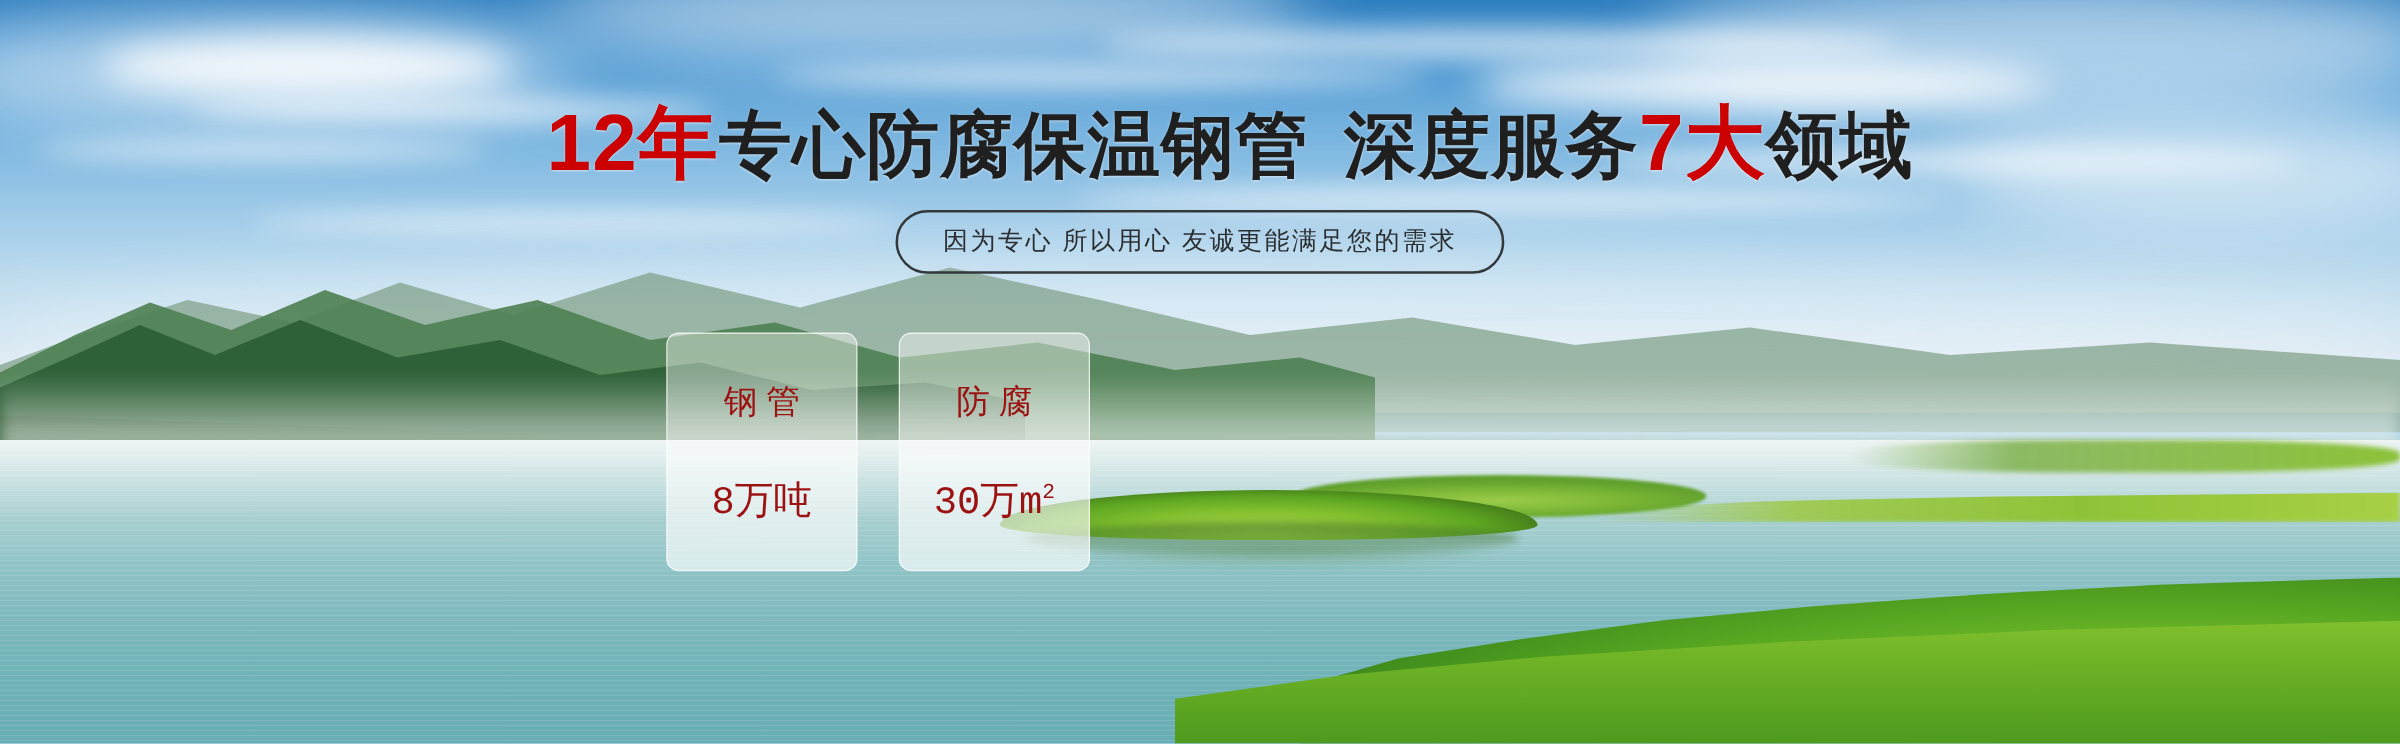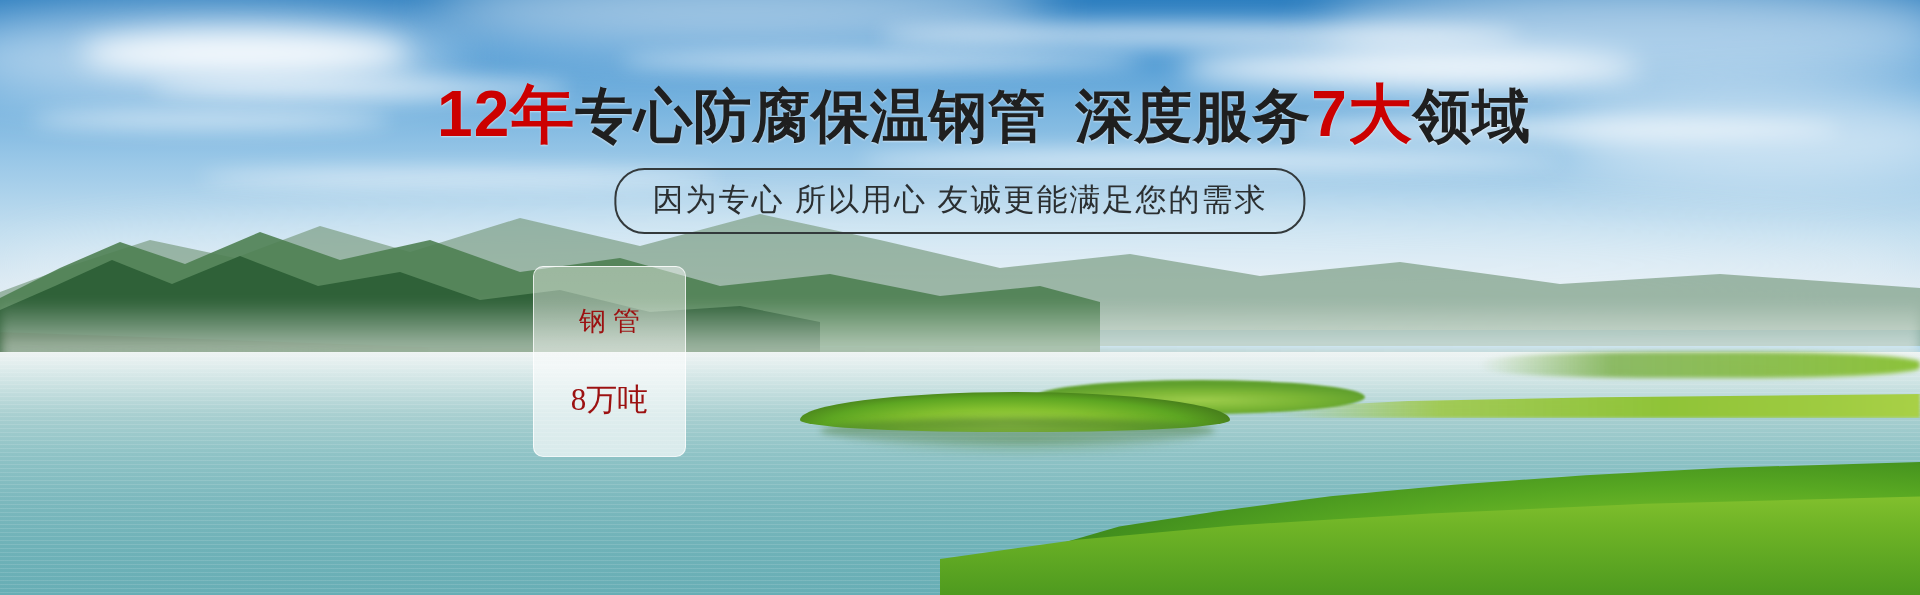--- a/index.html
+++ b/index.html
@@ -99,40 +99,40 @@
               font-size:58px; font-weight:bold; line-height:1;
               letter-spacing:1px;
               text-shadow:0 1px 2px rgba(255,255,255,.55);padding-left:48px; }
   .headline .red { color:#cc0000; font-size:64px; }
   .headline .blk { color:#1f1f1f; }
   .headline .sp  { display:inline-block; width:28px; }
 
   .subpill { position:absolute; left:50%; top:168px; transform:translateX(-50%);
              border:2px solid #33393b; border-radius:30px;
              padding:9px 36px 11px;
-             font-size:31px; color:#2b2f31; letter-spacing:2px;
+             font-size:20px; color:#2b2f31; letter-spacing:2px;
              white-space:nowrap;
              background:rgba(255,255,255,0.04); }
 
   
   .cards { position:absolute; left:533px; top:266px;
            display:flex; gap:33px; }
   .card { width:153px; height:191px; border-radius:10px;
           background:linear-gradient(to bottom,
              rgba(255,255,255,0.42) 0%,
              rgba(255,255,255,0.46) 48%,
              rgba(255,255,255,0.60) 52%,
              rgba(255,255,255,0.66) 100%);
           border:1px solid rgba(255,255,255,0.75);
           display:flex; flex-direction:column;
           align-items:center; justify-content:center; }
   .card .c-title { font-size:27px; color:#9c1111; letter-spacing:7px;
                    text-indent:7px; margin-bottom:40px; font-weight:normal; }
   .card .c-value { font-size:31px; color:#9c1111;
-                   font-family:Liberation Serif, serif;
+                   font-family:Liberation Mono, monospace;
                    white-space:nowrap; }
   .card .c-value sup { font-size:17px; vertical-align:super; }
 </style>
 </head>
 <body>
 
 <div class="banner">
 
   <div class="scene">
 
@@ -200,18 +200,24 @@
 
     <div class="cards">
 
       <div class="card">
         <div class="c-title">钢管</div>
         <div class="c-value">
           <span>8万吨</span>
         </div>
       </div>
 
+      <div class="card">
+        <div class="c-title">防腐</div>
+        <div class="c-value">
+          <span>30万m</span><sup>2</sup>
+        </div>
+      </div>
 
 
     </div>
 
   </div>
 </div>
 
 </body></html>

